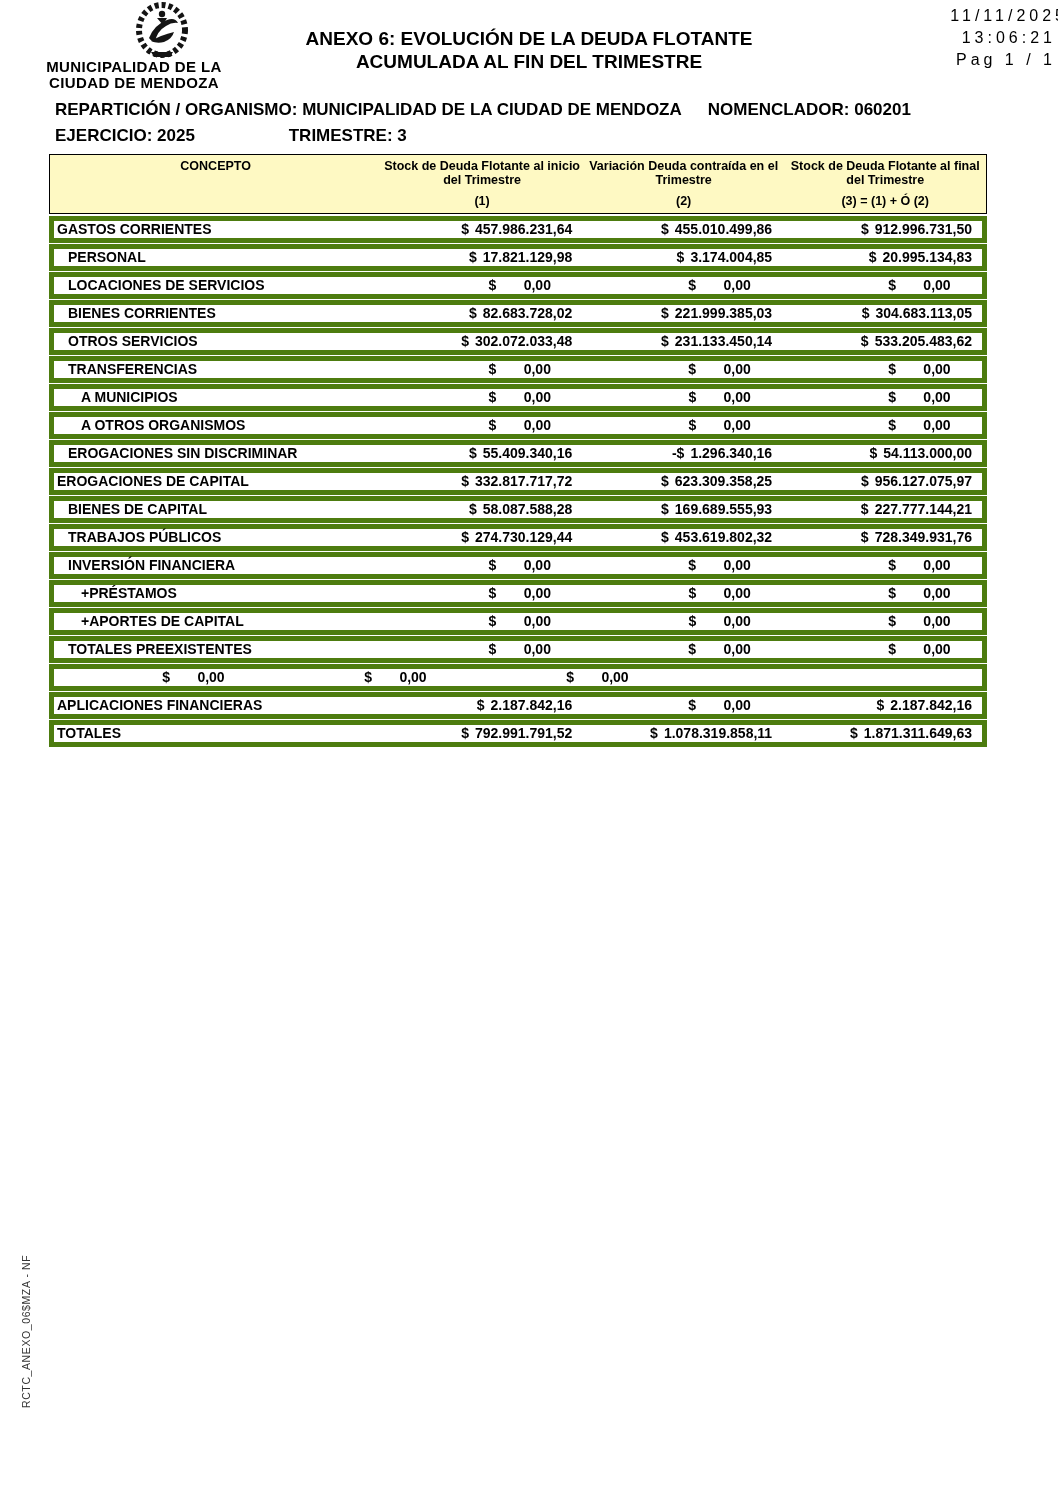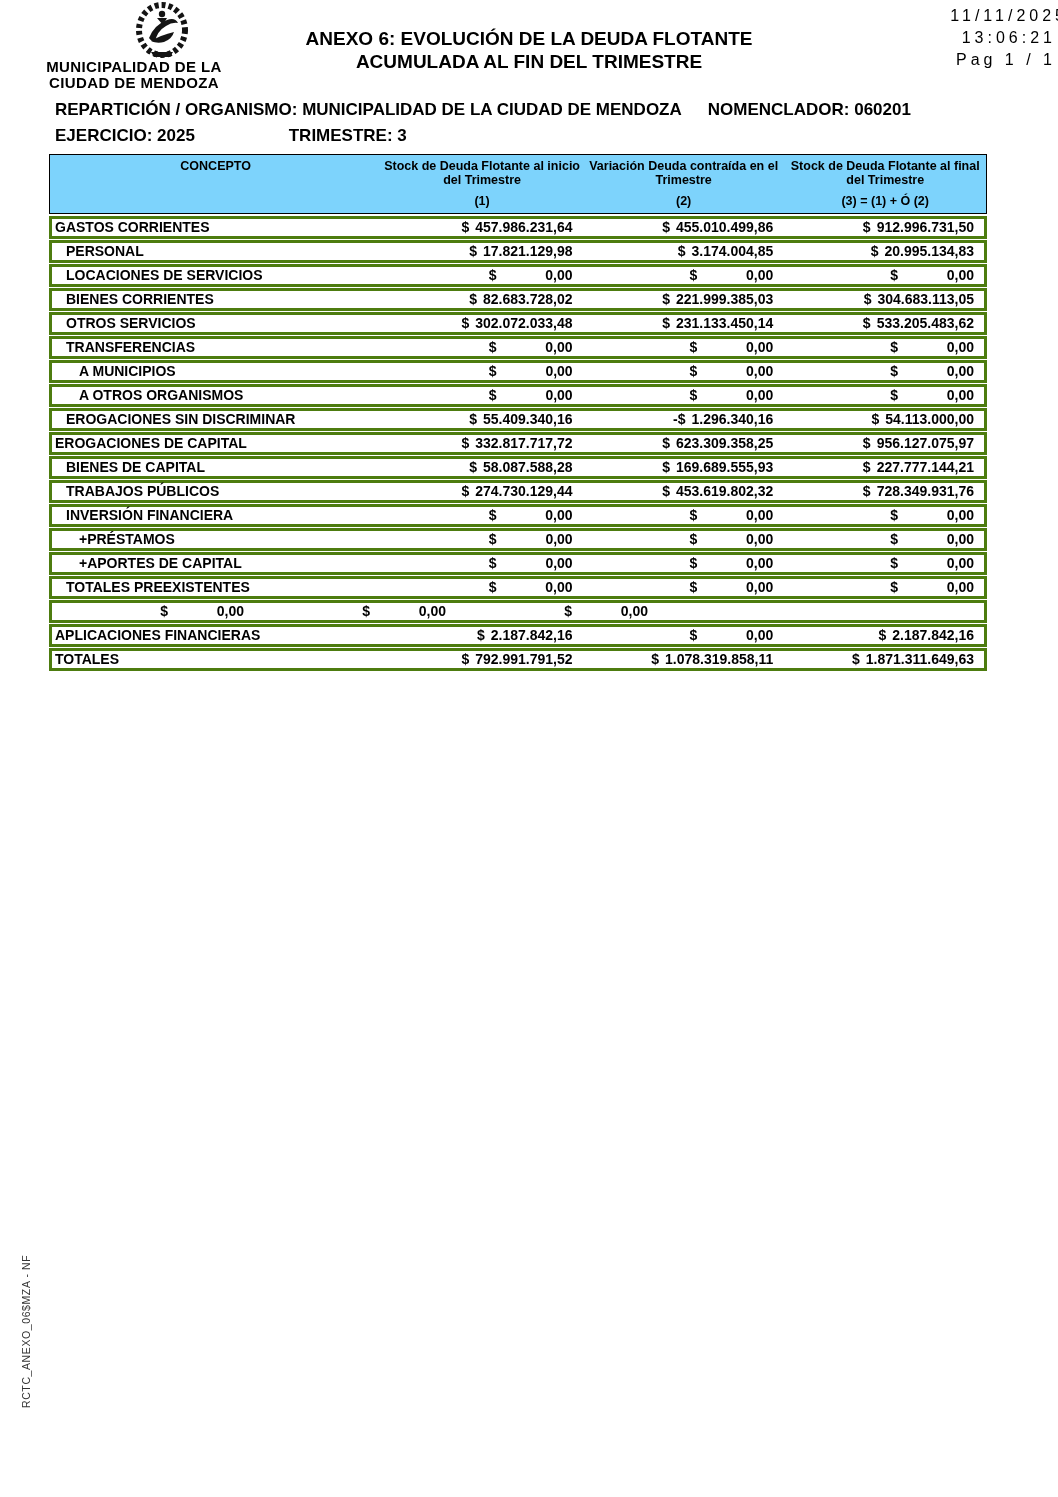--- a/index.html
+++ b/index.html
@@ -28,40 +28,40 @@
     font-size:19px; font-weight:bold; line-height:23px;
   }
   
   .info { position:absolute; left:55px; top:100px; font-size:17px; font-weight:bold; width:960px; }
   .info-line1 { display:flex; gap:26px; white-space:nowrap; }
   .info-line2 { margin-top:6px; white-space:nowrap; }
   .ejercicio-group { display:inline-block; min-width:229px; }
   
   .rpt-table { position:absolute; left:49px; top:154px; width:938px; }
   .thead {
-    display:flex; background:#7dd3fc; border:1px solid #000; height:60px;
+    display:flex; background:#fef9c3; border:1px solid #000; height:60px;
     font-size:12.5px; font-weight:bold; text-align:center;
   }
   .th { display:flex; flex-direction:column; justify-content:space-between; padding:4px 2px 5px; }
   .th-concepto { width:332px; }
   .th-money { width:202px; }
   .th-title { line-height:14px; }
   .th-sub { line-height:13px; }
   .tbody { margin-top:2px; }
   .row {
-    display:flex; border:3px solid #4d7c0f; margin-bottom:1px; min-height:18px;
+    display:flex; border:5px solid #4d7c0f; margin-bottom:1px; min-height:18px;
     align-items:flex-start; font-size:14px; font-weight:bold; line-height:15px;
     background:#fff;
   }
   .concepto-cell { width:332px; padding:1px 2px 1px 3px; white-space:pre-line; }
   .indent-1 .concepto-cell { padding-left:14px; }
   .indent-2 .concepto-cell { padding-left:27px; }
   .money-cell { width:202px; padding:1px 10px 1px 0; display:flex; justify-content:flex-end; }
   .money-cell .cur { margin-right:6px; }
-  .money-cell .val { min-width:70px; text-align:right; }
+  .money-cell .val { min-width:70px; text-align:center; }
   
   .vertical-text {
     position:absolute; left:20px; top:1408px; transform-origin:0 0;
     transform:rotate(-90deg); white-space:nowrap; font-size:10.5px;
     letter-spacing:0.6px; color:#333;
   }
 </style>
 </head>
 <body>
 

